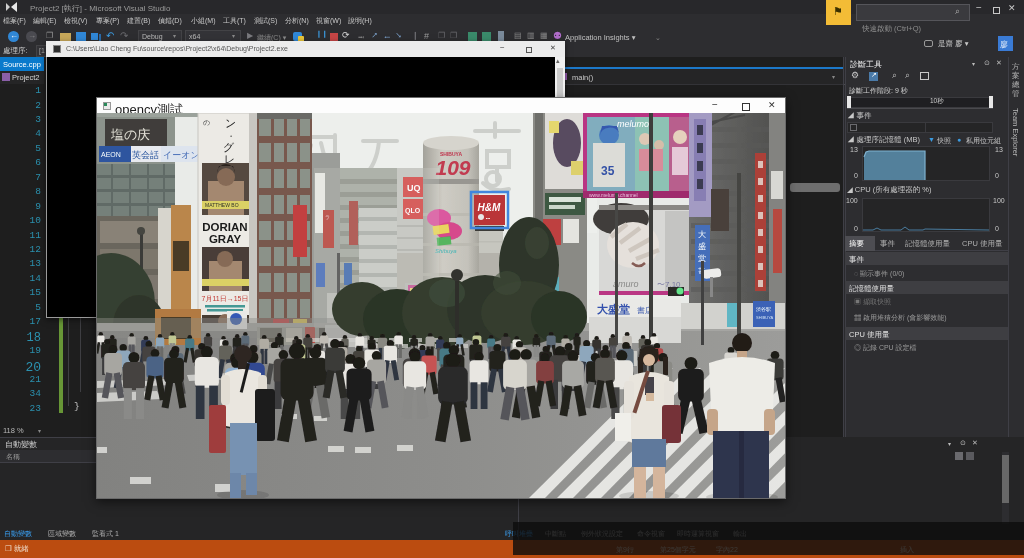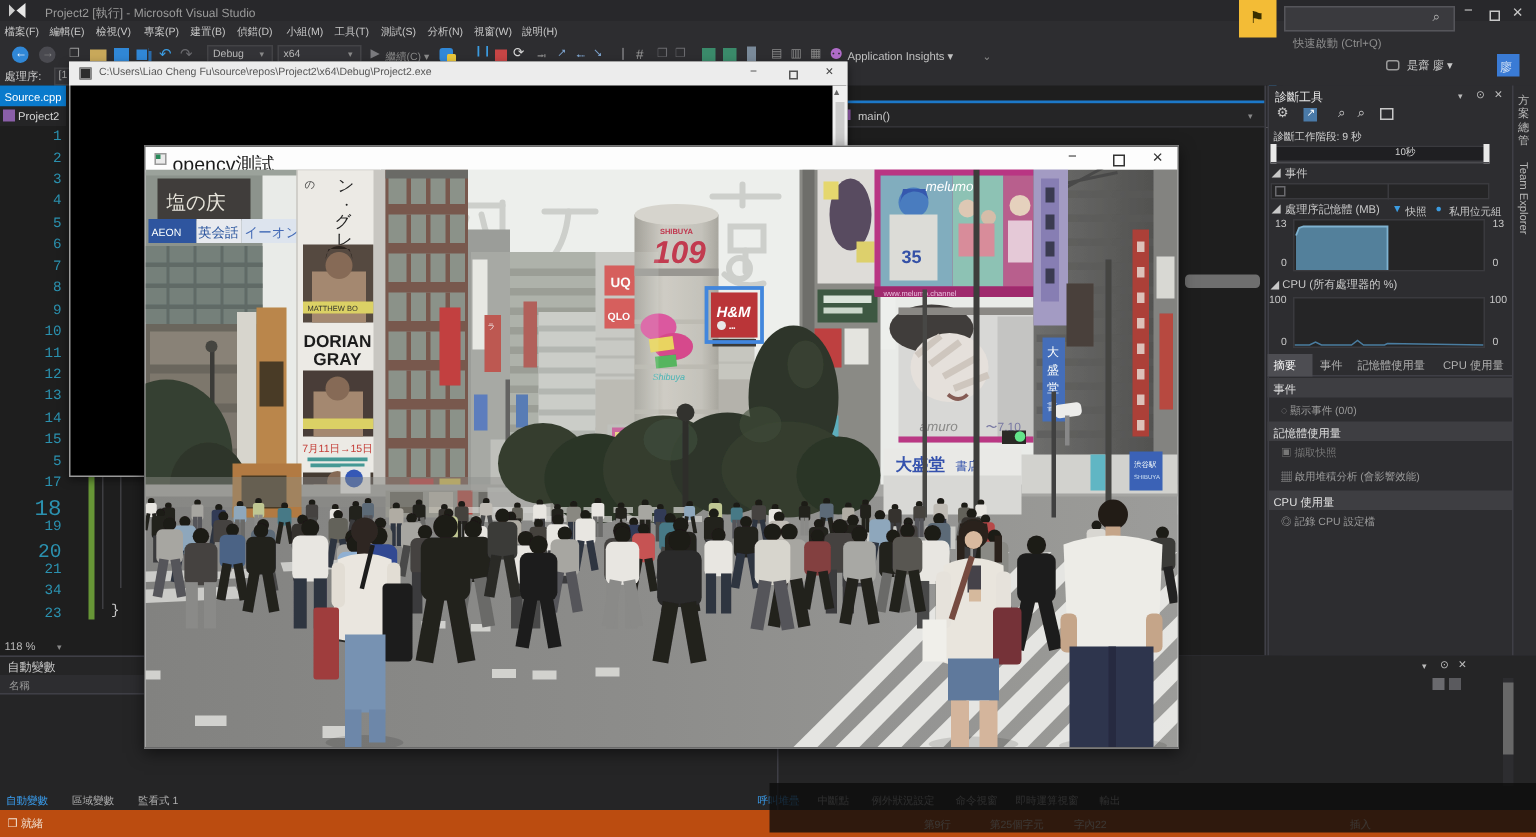--- a/index.html
+++ b/index.html
@@ -109,21 +109,21 @@
       <div style="position:absolute;right:0;top:186.1px;height:14.45px;font-size:9.5px;color:#2b91af;font-family:'Liberation Mono',monospace;">8</div>
       <div style="position:absolute;right:0;top:200.6px;height:14.45px;font-size:9.5px;color:#2b91af;font-family:'Liberation Mono',monospace;">9</div>
       <div style="position:absolute;right:0;top:215.0px;height:14.45px;font-size:9.5px;color:#2b91af;font-family:'Liberation Mono',monospace;">10</div>
       <div style="position:absolute;right:0;top:229.5px;height:14.45px;font-size:9.5px;color:#2b91af;font-family:'Liberation Mono',monospace;">11</div>
       <div style="position:absolute;right:0;top:243.9px;height:14.45px;font-size:9.5px;color:#2b91af;font-family:'Liberation Mono',monospace;">12</div>
       <div style="position:absolute;right:0;top:258.4px;height:14.45px;font-size:9.5px;color:#2b91af;font-family:'Liberation Mono',monospace;">13</div>
       <div style="position:absolute;right:0;top:272.9px;height:14.45px;font-size:9.5px;color:#2b91af;font-family:'Liberation Mono',monospace;">14</div>
       <div style="position:absolute;right:0;top:287.3px;height:14.45px;font-size:9.5px;color:#2b91af;font-family:'Liberation Mono',monospace;">15</div>
       <div style="position:absolute;right:0;top:301.8px;height:14.45px;font-size:9.5px;color:#2b91af;font-family:'Liberation Mono',monospace;">5</div>
       <div style="position:absolute;right:0;top:316.2px;height:14.45px;font-size:9.5px;color:#2b91af;font-family:'Liberation Mono',monospace;">17</div>
-      <div style="position:absolute;right:0;top:330.6px;height:14.45px;font-size:15px;color:#2b91af;font-family:'Liberation Mono',monospace;">18</div>
+      <div style="position:absolute;right:0;top:330.6px;height:14.45px;font-size:12px;color:#2b91af;font-family:'Liberation Mono',monospace;">18</div>
       <div style="position:absolute;right:0;top:345.1px;height:14.45px;font-size:9.5px;color:#2b91af;font-family:'Liberation Mono',monospace;">19</div>
       <div style="position:absolute;right:0;top:359.6px;height:14.45px;font-size:13px;color:#2b91af;font-family:'Liberation Mono',monospace;">20</div>
       <div style="position:absolute;right:0;top:374.0px;height:14.45px;font-size:9.5px;color:#2b91af;font-family:'Liberation Mono',monospace;">21</div>
       <div style="position:absolute;right:0;top:388.4px;height:14.45px;font-size:9.5px;color:#2b91af;font-family:'Liberation Mono',monospace;">34</div>
       <div style="position:absolute;right:0;top:402.9px;height:14.45px;font-size:9.5px;color:#2b91af;font-family:'Liberation Mono',monospace;">23</div>
     </div>
 <div class="abs" style="left:59px;top:314px;width:4px;height:99px;background:#679636;"></div>
 <div class="abs" style="left:68px;top:318px;width:1px;height:88px;background:#3e3e42;"></div>
 <div class="abs" style="left:80px;top:318px;width:1px;height:74px;background:#3e3e42;"></div>
 <div class="t" style="left:74px;top:401px;font-size:9.5px;color:#c8c8c8;font-family:'Liberation Mono',monospace;">}</div>

